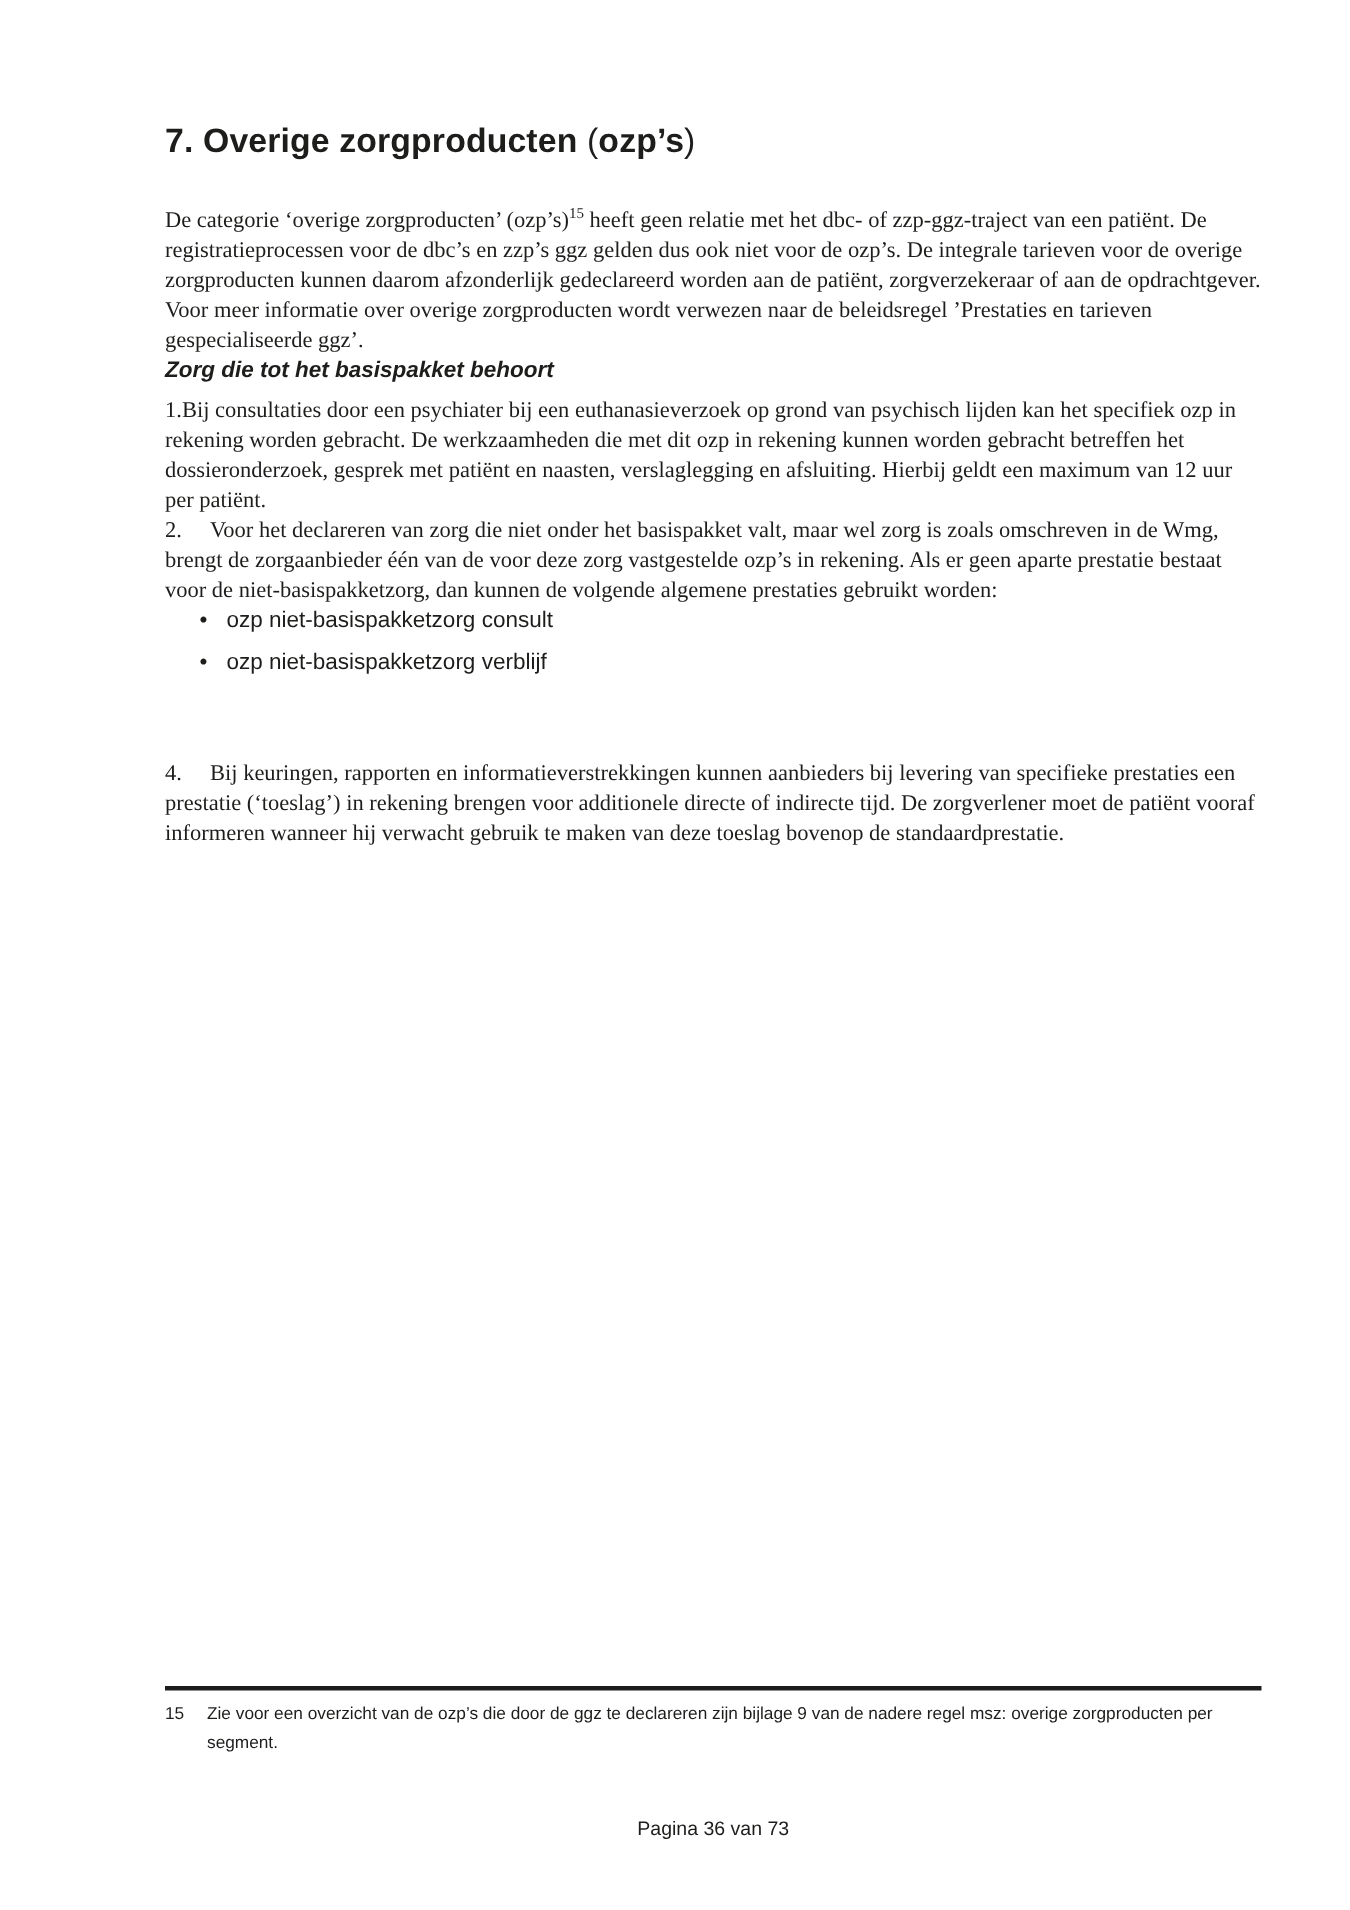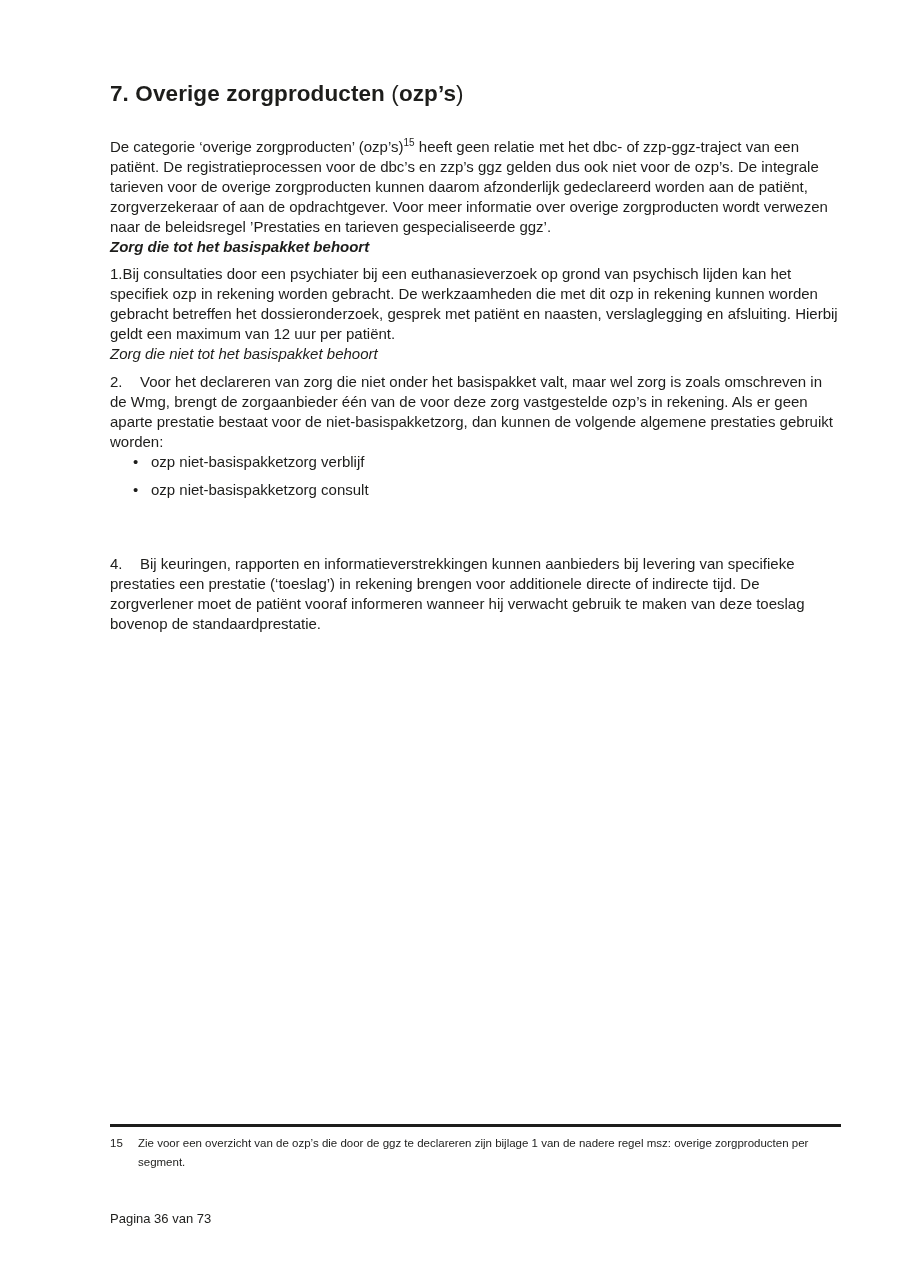--- a/index.html
+++ b/index.html
@@ -24,20 +24,21 @@
     font-weight: 700;
     line-height: 28px;
     margin: 0 0 29px 0;
     letter-spacing: 0.1px;
   }
   h1 .t-normal { font-weight: 400; }
   p.body {
     font-size: 15px;
     line-height: 20px;
     margin: 0;
+    font-family: Liberation Serif, serif;
   }
   sup.fn-ref {
     font-size: 10px;
     line-height: 0;
     vertical-align: super;
   }
   .p-intro       { margin-bottom: 19px; }
   .p-second      { margin-bottom: 36px; }
   .subheading {
     font-size: 15px;
@@ -90,59 +91,58 @@
     line-height: 19px;
   }
   .fn-num { width: 28px; flex: 0 0 28px; }
   .fn-text { flex: 1; }
   .page-footer {
     position: absolute;
     left: 87px;
     width: 731px;
     top: 1210px;
     display: flex;
-    justify-content: space-between;
+    justify-content: center;
     font-size: 13px;
     line-height: 17px;
   }
 </style>
 </head>
 <body>
 
 <div class="page">
   <div class="content">
 
     <h1 class="doc-title"><span>7. Overige zorgproducten </span><span class="t-normal">(</span><span>ozp’s</span><span class="t-normal">)</span></h1>
 
     <p class="body p-intro"><span>De categorie ‘overige zorgproducten’ (ozp’s)</span><sup class="fn-ref">15</sup><span> heeft geen relatie met het dbc- of zzp-ggz-traject van een patiënt. De registratieprocessen voor de dbc’s en zzp’s ggz gelden dus ook niet voor de ozp’s. De integrale tarieven voor de overige zorgproducten kunnen daarom afzonderlijk gedeclareerd worden aan de patiënt, zorgverzekeraar of aan de opdrachtgever. Voor meer informatie over overige zorgproducten wordt verwezen naar de beleidsregel ’Prestaties en tarieven gespecialiseerde ggz’.</span></p>
 
 
     <p class="subheading sh-1">Zorg die tot het basispakket behoort</p>
 
     <p class="body p-basis">1.Bij consultaties door een psychiater bij een euthanasieverzoek op grond van psychisch lijden kan het specifiek ozp in rekening worden gebracht. De werkzaamheden die met dit ozp in rekening kunnen worden gebracht betreffen het dossieronderzoek, gesprek met patiënt en naasten, verslaglegging en afsluiting. Hierbij geldt een maximum van 12 uur per patiënt.</p>
 
-    <p class="subheading sh-2">Zorg die niet tot het basispakket behoort</p>
 
 
     <p class="body item-2"><span class="num">2.</span><span>Voor het declareren van zorg die niet onder het basispakket valt, maar wel zorg is zoals omschreven in de Wmg, brengt de zorgaanbieder één van de voor deze zorg vastgestelde ozp’s in rekening. Als er geen aparte prestatie bestaat voor de niet-basispakketzorg, dan kunnen de volgende algemene prestaties gebruikt worden:</span></p>
 
     <ul class="bullets">
+      <li>ozp niet-basispakketzorg consult</li>
       <li>ozp niet-basispakketzorg verblijf</li>
-      <li>ozp niet-basispakketzorg consult</li>
     </ul>
 
 
     <p class="body item-4"><span class="num">4.</span><span>Bij keuringen, rapporten en informatieverstrekkingen kunnen aanbieders bij levering van specifieke prestaties een prestatie (‘toeslag’) in rekening brengen voor additionele directe of indirecte tijd. De zorgverlener moet de patiënt vooraf informeren wanneer hij verwacht gebruik te maken van deze toeslag bovenop de standaardprestatie.</span></p>
 
   </div>
 
   <div class="footnote-area">
     <div class="footnote-rule"></div>
     <div class="footnote">
       <span class="fn-num">15</span>
-      <span class="fn-text">Zie voor een overzicht van de ozp’s die door de ggz te declareren zijn bijlage 1 van de nadere regel msz: overige zorgproducten per segment.</span>
+      <span class="fn-text">Zie voor een overzicht van de ozp’s die door de ggz te declareren zijn bijlage 9 van de nadere regel msz: overige zorgproducten per segment.</span>
     </div>
   </div>
 
   <div class="page-footer">
     <span>Pagina 36 van 73</span>
   </div>
 </div>
 
 </body></html>

